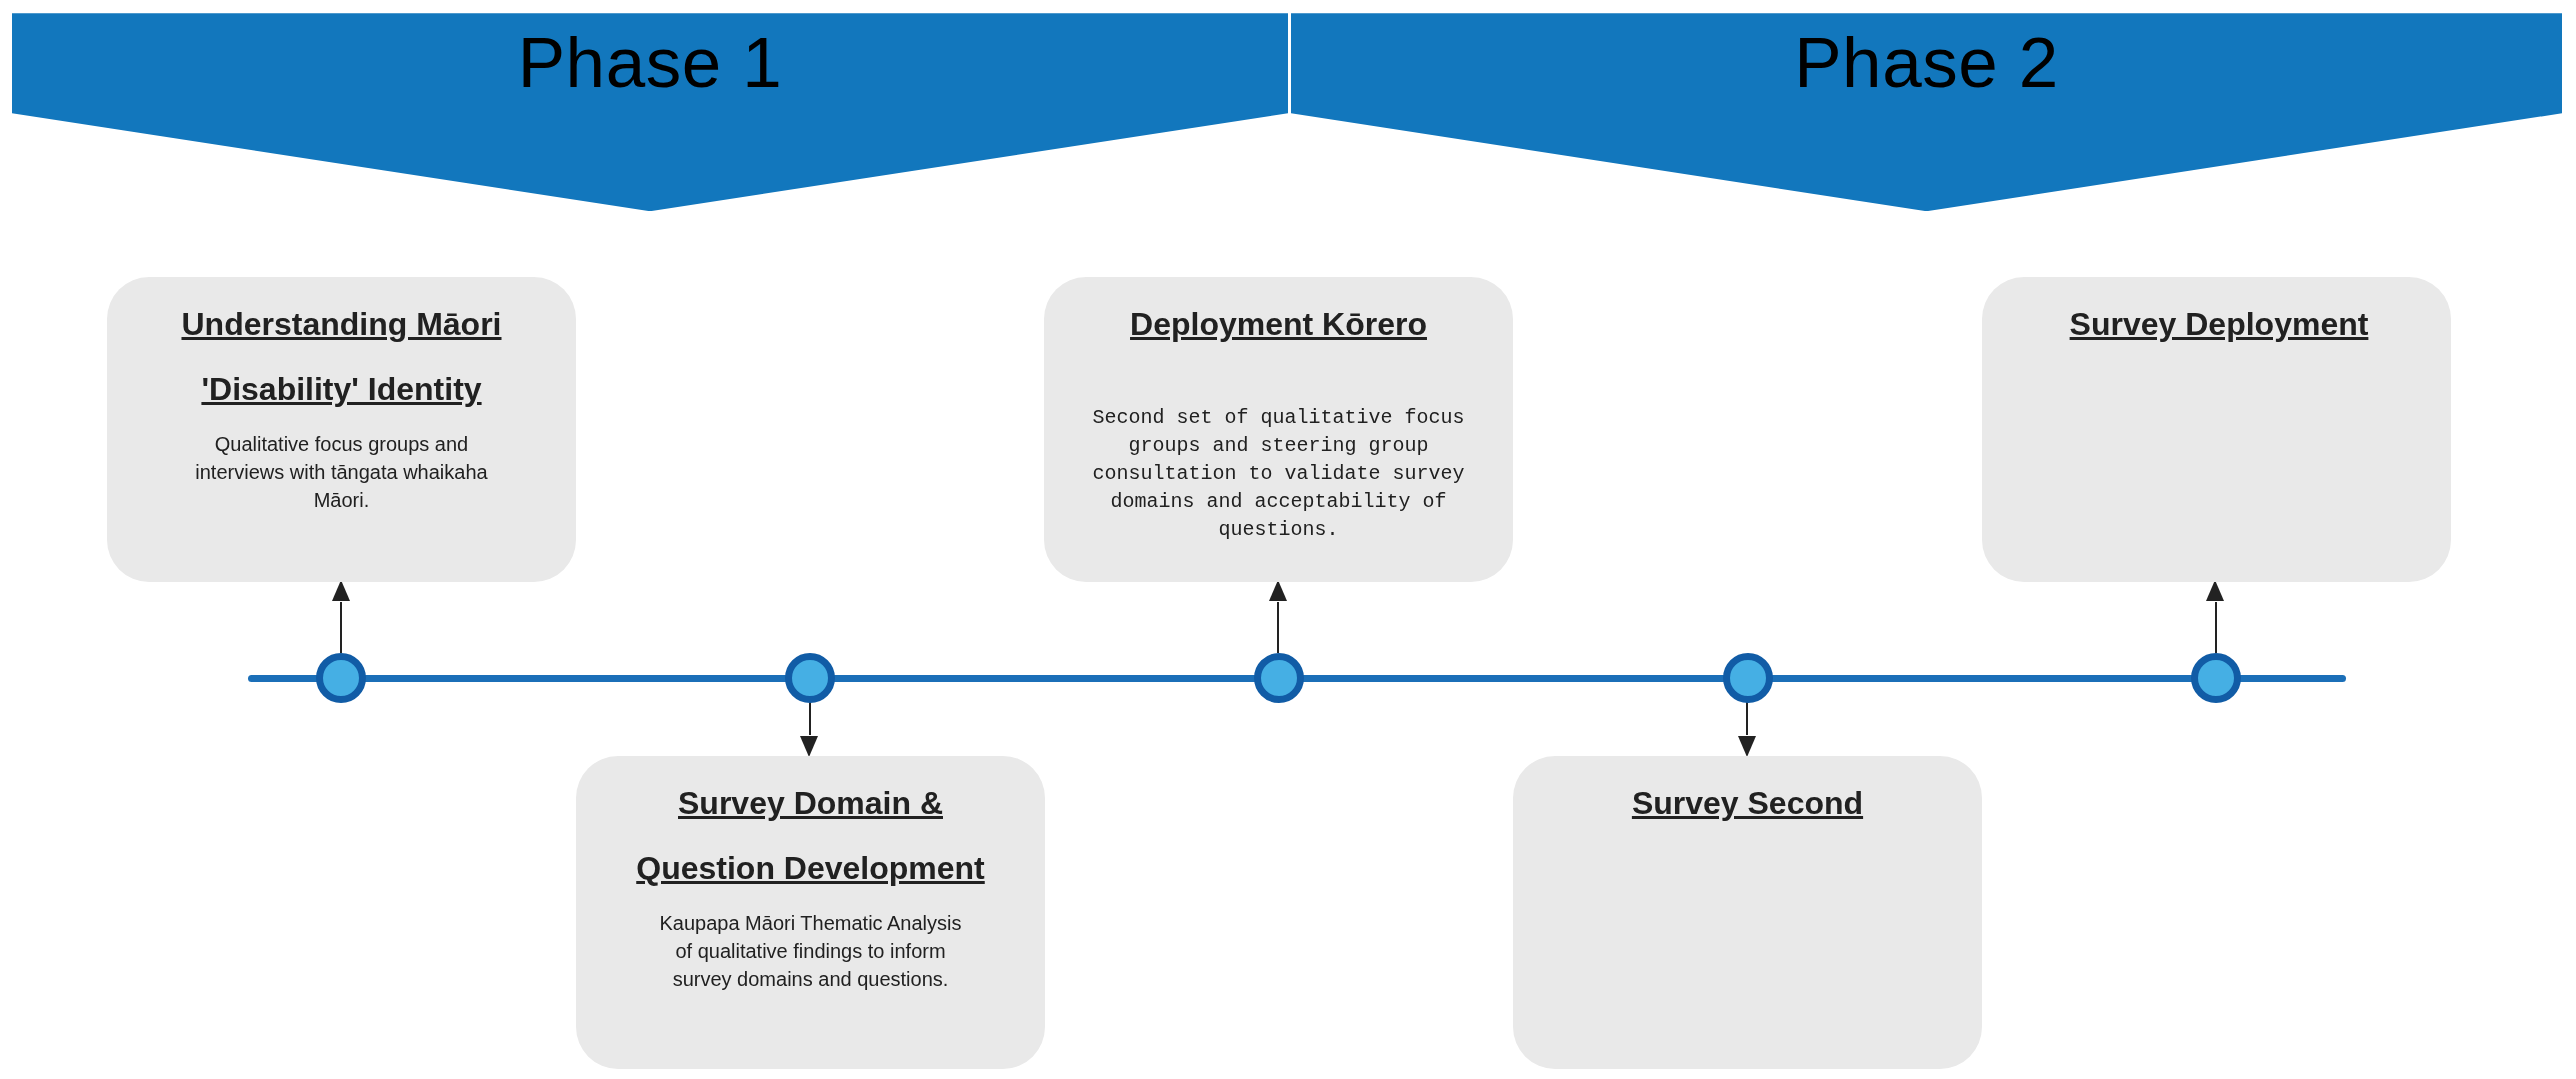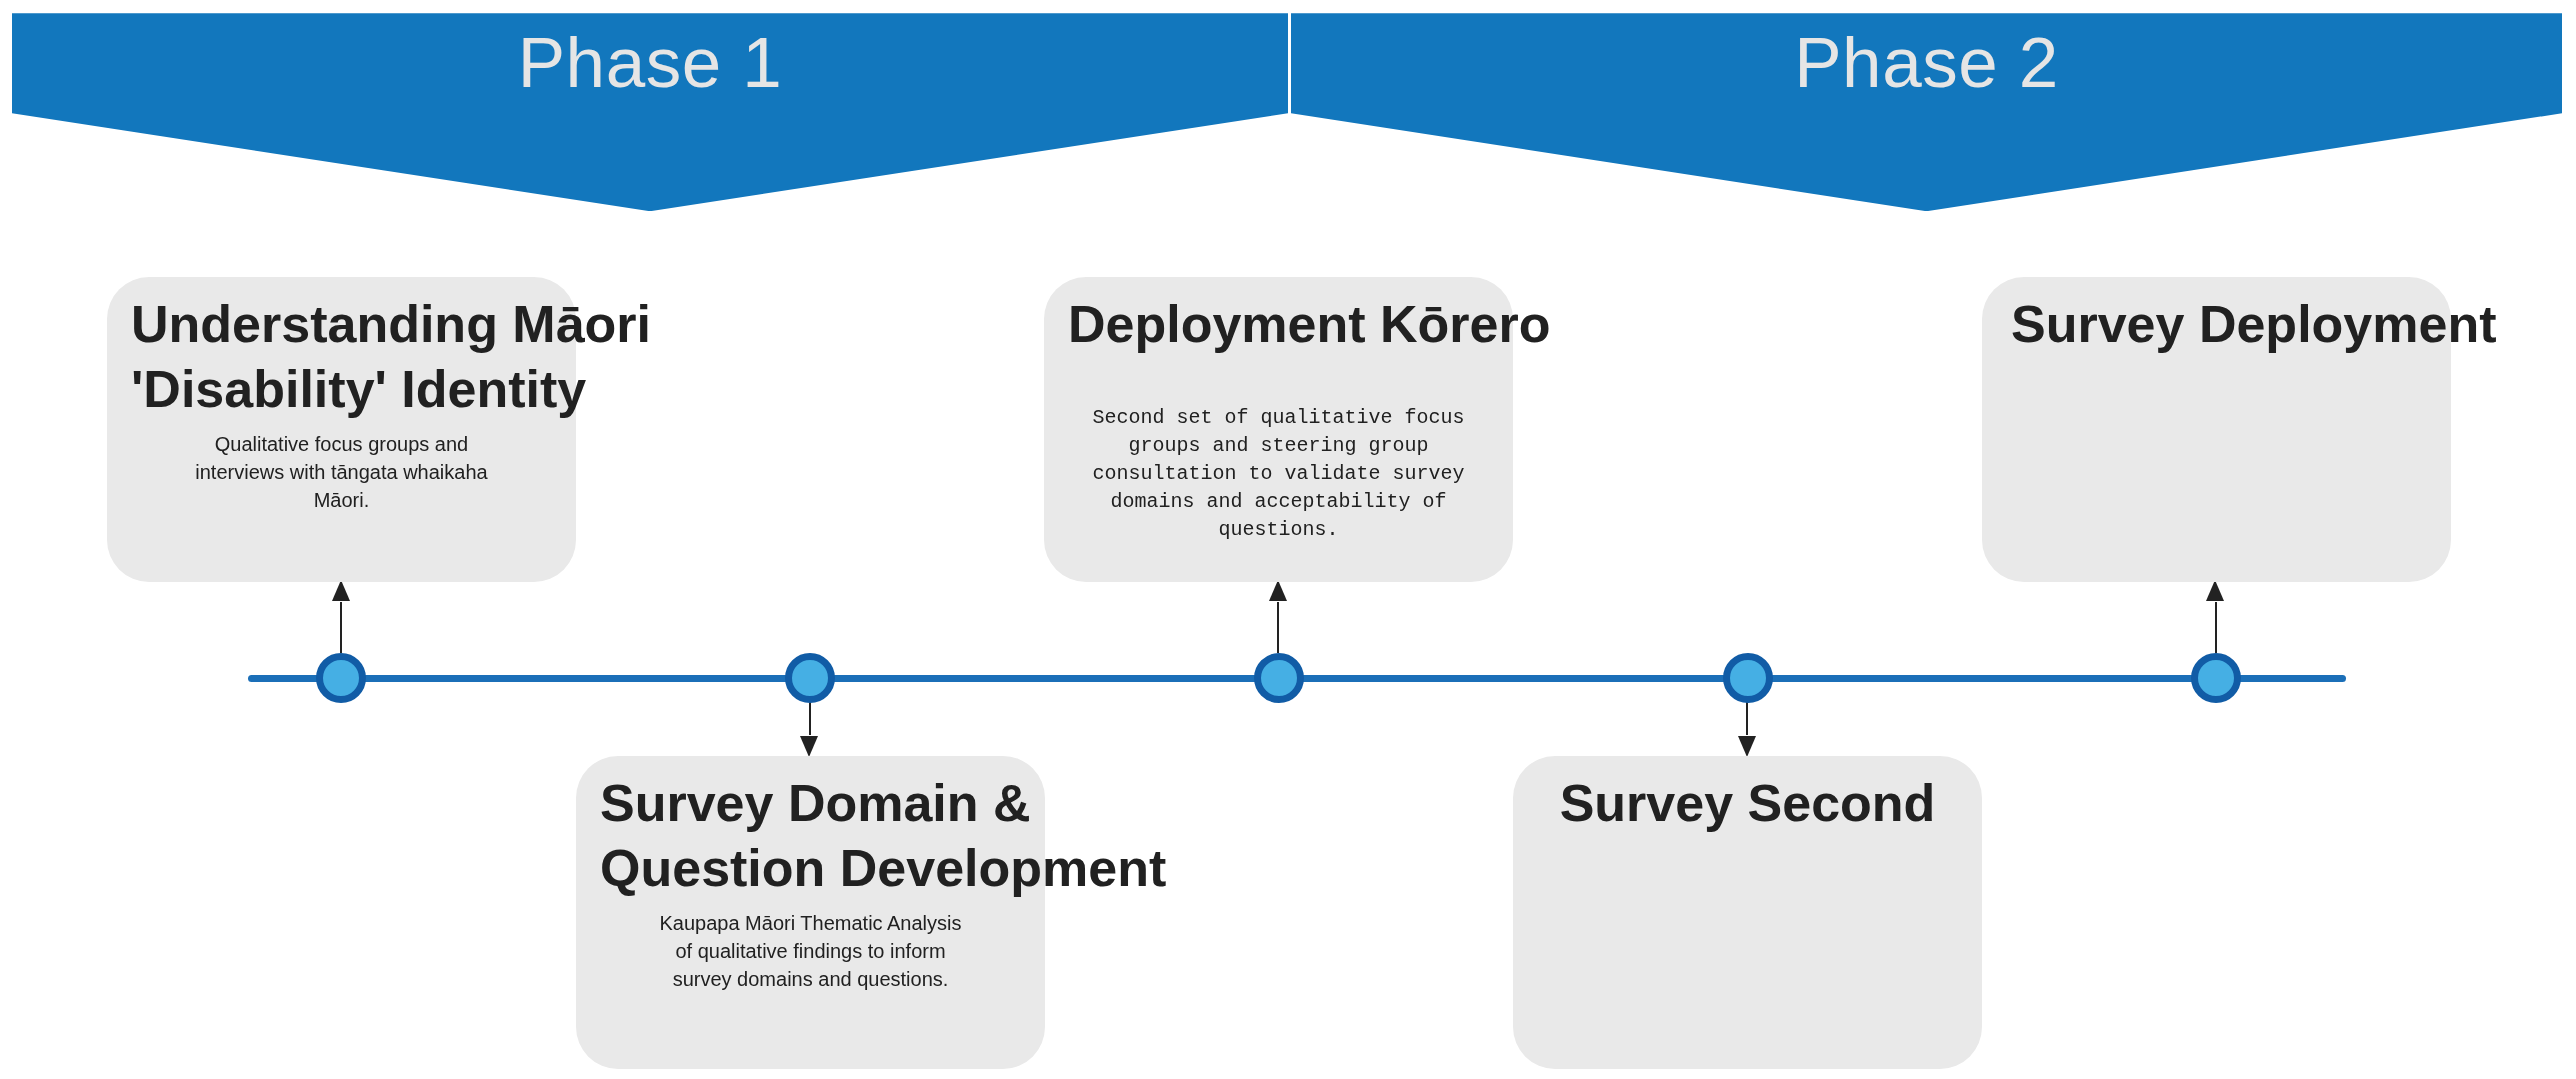--- a/index.html
+++ b/index.html
@@ -21,21 +21,21 @@
     clip-path: polygon(0 0, 100% 0, 100% 50.5%, 50% 100%, 0 50.5%);
   }
   .banner-1 { left: 12px;   width: 1276px; }
   .banner-2 { left: 1291px; width: 1271px; }
   .banner-label {
     position: absolute;
     top: 0; left: 0; right: 0;
     height: 100px;
     line-height: 100px;
     text-align: center;
-    color: #e5e5e5;
+    color: #000000;
     font-size: 71px;
     letter-spacing: 0.6px;
     white-space: pre;
   }
 
   
   .timeline-line {
     position: absolute;
     left: 248px;
     top: 675px;
@@ -93,24 +93,25 @@
   }
   .card.above { top: 277px;  height: 305px; }
   .card.below { top: 756px; height: 313px; }
   .c0 { left: 107px; }
   .c1 { left: 576px; }
   .c2 { left: 1044px; }
   .c3 { left: 1513px; }
   .c4 { left: 1982px; padding-left: 29px; }
   .card-title {
     color: var(--text-dark, #212121);
-    font-size: 52px;
+    font-size: 32px;
     font-weight: bold;
     line-height: 65px;
     white-space: pre;
+    text-decoration: underline;
   }
   .card-body {
     color: var(--text-dark, #212121);
     font-size: 20px;
     line-height: 28px;
     white-space: pre-line;
   }
   .card.double .card-body { margin-top: 8px; }
   .card.single .card-body { margin-top: 47px; font-family: Liberation Mono, monospace; }
 </style>

